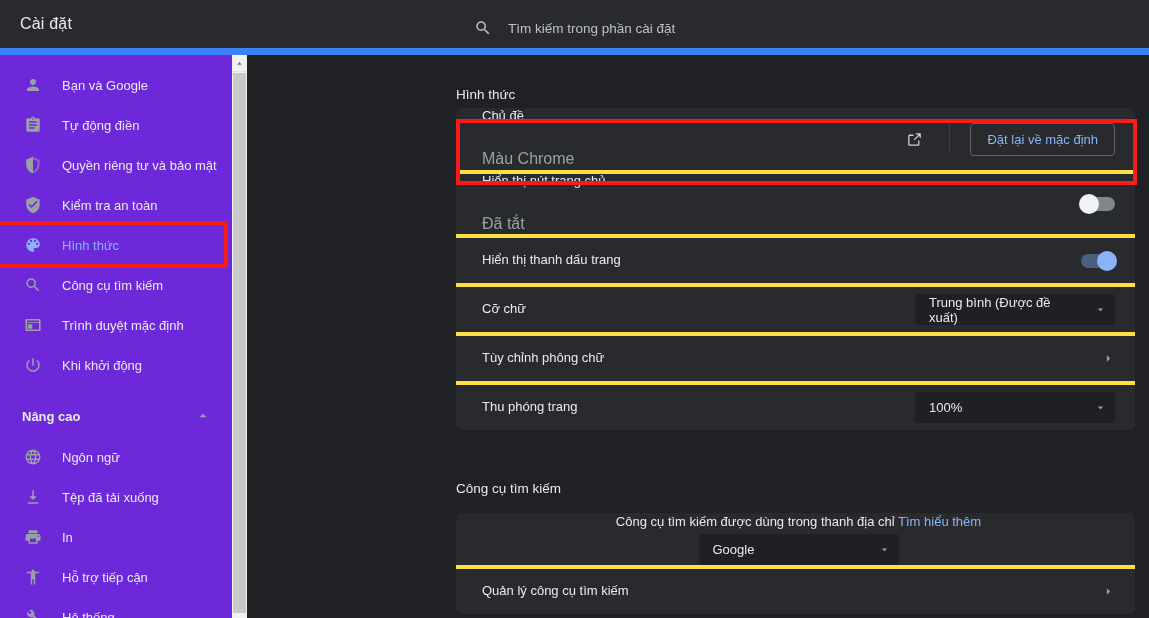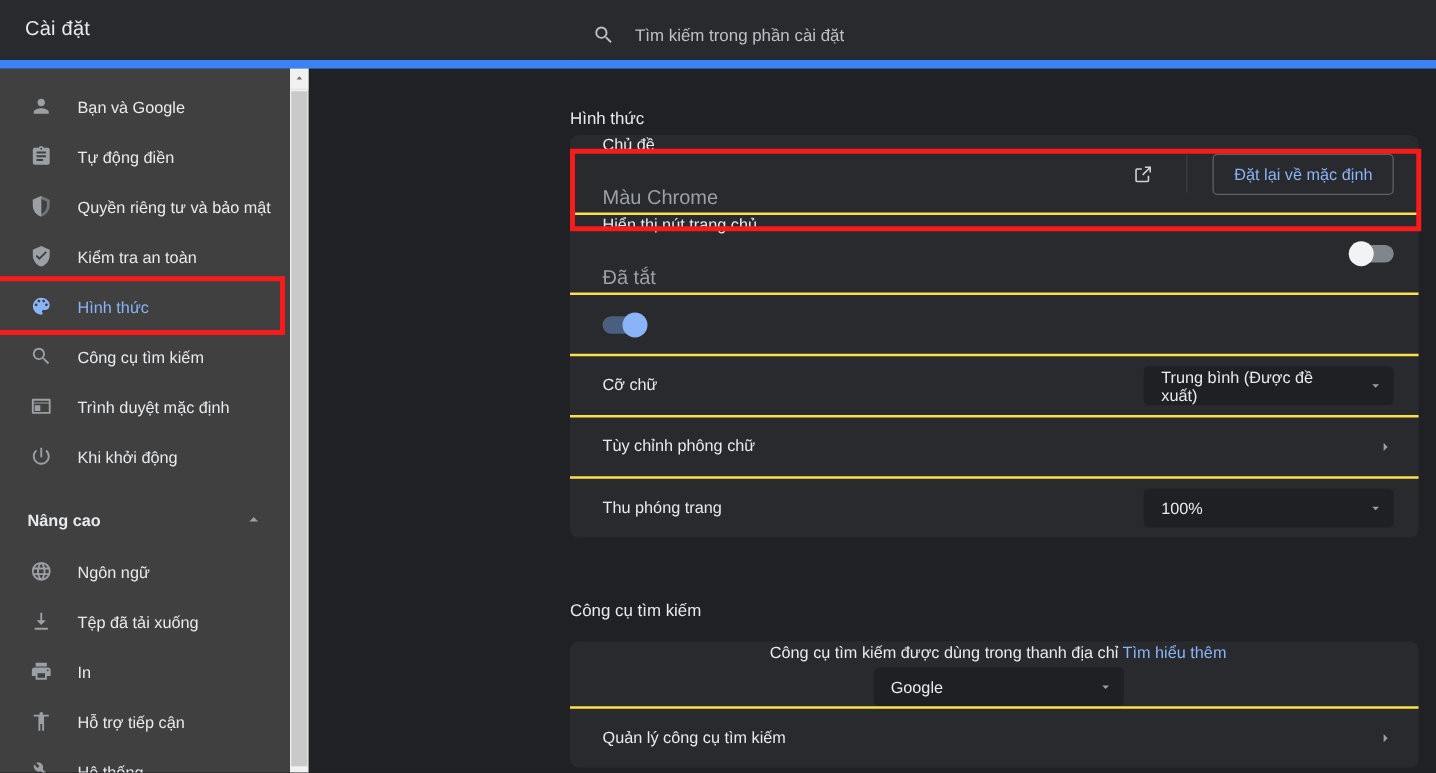--- a/index.html
+++ b/index.html
@@ -35,21 +35,21 @@
     color: #e5e5e5; font-size: 13.5px;
     font-family: "Liberation Sans", sans-serif;
     margin-left: 16px; padding-right: 16px;
   }
   .search-input::placeholder { color: #bdc1c6; }
 
   
   .sidebar {
     position: absolute; left: 0; top: 55px;
     width: 232px; height: 563px;
-    background: #404040;
+    background: #6d28d9;
     overflow: hidden;
   }
   .nav-item {
     position: relative;
     height: 40px;
     display: flex; align-items: center;
     padding-left: 22px;
     color: #e8eaed; font-size: 13px;
     cursor: pointer;
   }
@@ -108,21 +108,21 @@
     position: absolute; left: 209px;
     width: 679px;
     background: #292a2d;
     border-radius: 7px;
     overflow: hidden;
   }
   .row {
     position: relative;
     display: flex; align-items: center;
     padding: 0 20px 0 26px;
-    border-top: 2px solid #fde047;
+    border-top: 4px solid #fde047;
   }
   .row:first-child { border-top: none; }
   .row-main { flex: 1; min-width: 0; }
   .row-title { font-size: 13px; color: #e8eaed; line-height: 1.45; }
   .row-sub { font-size: 16px; color: #9aa0a6; line-height: 1.5; margin-top: 21px; }
   .row-link { color: #8ab4f8; }
 
   
   .toggle { position: relative; width: 34px; height: 14px; border-radius: 7px; cursor: pointer; }
   .toggle .knob { position: absolute; top: -3px; width: 20px; height: 20px; border-radius: 50%; }
@@ -355,20 +355,23 @@
       <div class="row-main">
         <div class="row-title">Hiển thị nút trang chủ</div>
         <div class="row-sub">Đã tắt</div>
       </div>
       <span class="toggle off">
         <span class="knob"></span>
       </span>
     </div>
 
     <div class="row" style="height:49px;">
+      <div class="row-main">
+        <div class="row-title">Hiển thị thanh dấu trang</div>
+      </div>
       <span class="toggle on">
         <span class="knob"></span>
       </span>
     </div>
 
     <div class="row" style="height:49px;">
       <div class="row-main">
         <div class="row-title">Cỡ chữ</div>
       </div>
       <div class="select" style="width:200px;">

